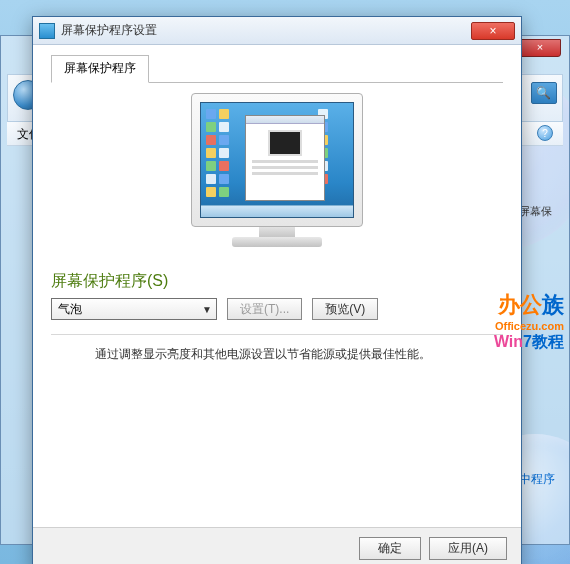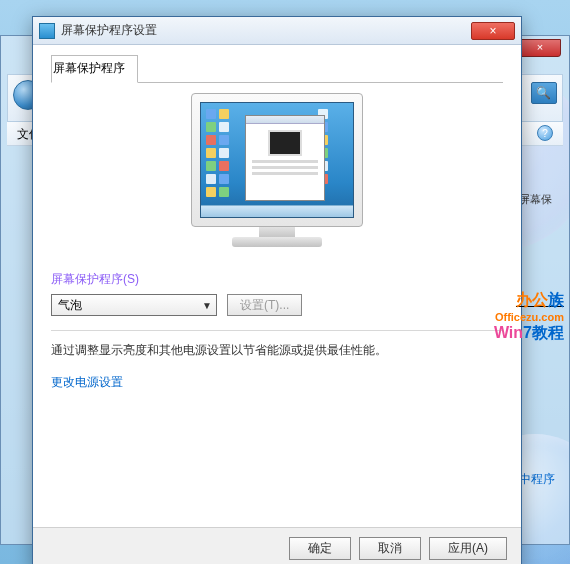--- a/index.html
+++ b/index.html
@@ -128,21 +128,21 @@
   padding: 10px 18px 12px 18px;
 }
 
 
 .tabstrip {
   display: flex;
   border-bottom: 1px solid #bcbcbc;
   margin-bottom: 8px;
 }
 .tab {
-  padding: 4px 12px 5px 1px;
+  padding: 4px 12px 5px 12px;
   border: 1px solid #bcbcbc;
   border-bottom: 1px solid #fff;
   background: #fff;
   margin-bottom: -1px;
   font-size: 12px;
 }
 
 
 .monitor-wrap { text-align: center; margin: 10px 0 24px 0; }
 .monitor {
@@ -177,21 +177,21 @@
   background: #fff; border: 1px solid #888;
 }
 .screen .win .winhead { height: 8px; background: linear-gradient(#e8eef6,#cddcec); border-bottom:1px solid #aac; }
 .screen .win .thumb { margin: 6px auto 4px; width: 34px; height: 26px; background:#222; border:2px solid #ddd; }
 .screen .win .line { height: 3px; background:#d8d8d8; margin: 3px 6px; }
 .screen .taskbar { position:absolute; bottom:0; left:0; right:0; height:12px; background: linear-gradient(#cfe6f7,#9ec8e6); border-top:1px solid #7fb0d2; }
 .neck { width: 36px; height: 10px; margin: 0 auto; background: linear-gradient(#e2e2e2,#c6c6c6); }
 .base { width: 90px; height: 10px; margin: 0 auto; background: linear-gradient(#e8e8e8,#c2c2c2); border-radius: 3px; }
 
 
-.section-label { font-size: 12px; color: #8b5cf6; margin-bottom: 6px; }
+.section-label { font-size: 16px; color: #4d7c0f; margin-bottom: 6px; }
 .row { display: flex; align-items: center; gap: 10px; margin-bottom: 14px; }
 .combo {
   flex: 0 0 166px; height: 22px;
   border: 1px solid #707070;
   background: linear-gradient(#fefefe,#ececec);
   display: flex; align-items: center; justify-content: space-between;
   padding: 0 4px 0 6px; font-size: 12px;
 }
 .combo .caret { font-size: 10px; color: #333; }
 .btn {
@@ -211,29 +211,29 @@
   width: 38px; border: none; text-align: right; padding-right: 4px; font-size: 12px;
 }
 .spin .arrows { width: 15px; display: flex; flex-direction: column; border-left:1px solid #aaa; }
 .spin .arrows div { flex:1; font-size:7px; text-align:center; line-height:10px; background:linear-gradient(#f4f4f4,#dcdcdc); color:#5a7fa8; }
 .spin .arrows div:first-child { border-bottom:1px solid #aaa; }
 
 .chk { width: 13px; height: 13px; border: 1px solid #888; background: #fff; display:inline-block; margin-right:4px; vertical-align:-2px; }
 
 .divider { border-top: 1px solid #d8d8d8; margin: 6px 0 10px 0; }
 
-.power-text { font-size: 12px; color: #333; line-height: 1.6; margin-bottom: 14px; }
+.power-text { font-size: 12px; color: #333; line-height: 1.6; margin-bottom: 14px; margin-left: 44px; }
 
 
 .watermark {
   position: absolute; top: 290px; right: 6px;
   text-align: right; font-weight: bold;
   z-index: 20; pointer-events:none;
 }
-.watermark .l1 { font-size: 16px; text-decoration: underline; }
+.watermark .l1 { font-size: 22px; }
 .watermark .l1 .a { color:#ff7a00; } .watermark .l1 .b { color:#0066cc; }
 .watermark .l2 { font-size: 11px; color:#ff7a00; }
 .watermark .l3 { font-size: 16px; color:#0066cc; }
 .watermark .l3 .w { color:#ec4899; }
 
 
 .dlg-buttons {
   position: absolute;
   bottom: 0; left: 0; right: 0;
   height: 42px;
@@ -253,21 +253,21 @@
 
 <div class="backwin">
   <div class="close-pill">×</div>
   <div class="toolbar"></div>
   <div class="orb"></div>
   <div class="searchbtn">🔍</div>
   <div class="menubar">
     <span>文件</span>
     <span class="helpicon">?</span>
   </div>
-  <div class="side-col" style="top:156px;">屏幕保</div>
+  <div class="side-col" style="top:168px;">屏幕保</div>
   <div class="side-link link" style="top:435px;">中程序</div>
 </div>
 
 <div class="watermark">
   <div class="l1"><span class="a">办公</span><span class="b">族</span></div>
   <div class="l2">Officezu.com</div>
   <div class="l3"><span class="w">Win</span><span>7教程</span></div>
 </div>
 
 <div class="dialog">
@@ -325,27 +325,26 @@
       </div>
     </div>
 
     <div class="section-label">屏幕保护程序(S)</div>
     <div class="row">
       <div class="combo">
         <span>气泡</span>
         <span class="caret">▼</span>
       </div>
       <div class="btn disabled">设置(T)...</div>
+      <div class="btn">预览(V)</div>
     </div>
 
 
     <div class="divider"></div>
 
     <div class="power-text">通过调整显示亮度和其他电源设置以节省能源或提供最佳性能。</div>
-    <div class="link">更改电源设置</div>
   </div>
 
   <div class="dlg-buttons">
     <div class="btn">确定</div>
-    <div class="btn">取消</div>
     <div class="btn">应用(A)</div>
   </div>
 </div>
 
 </body></html>

